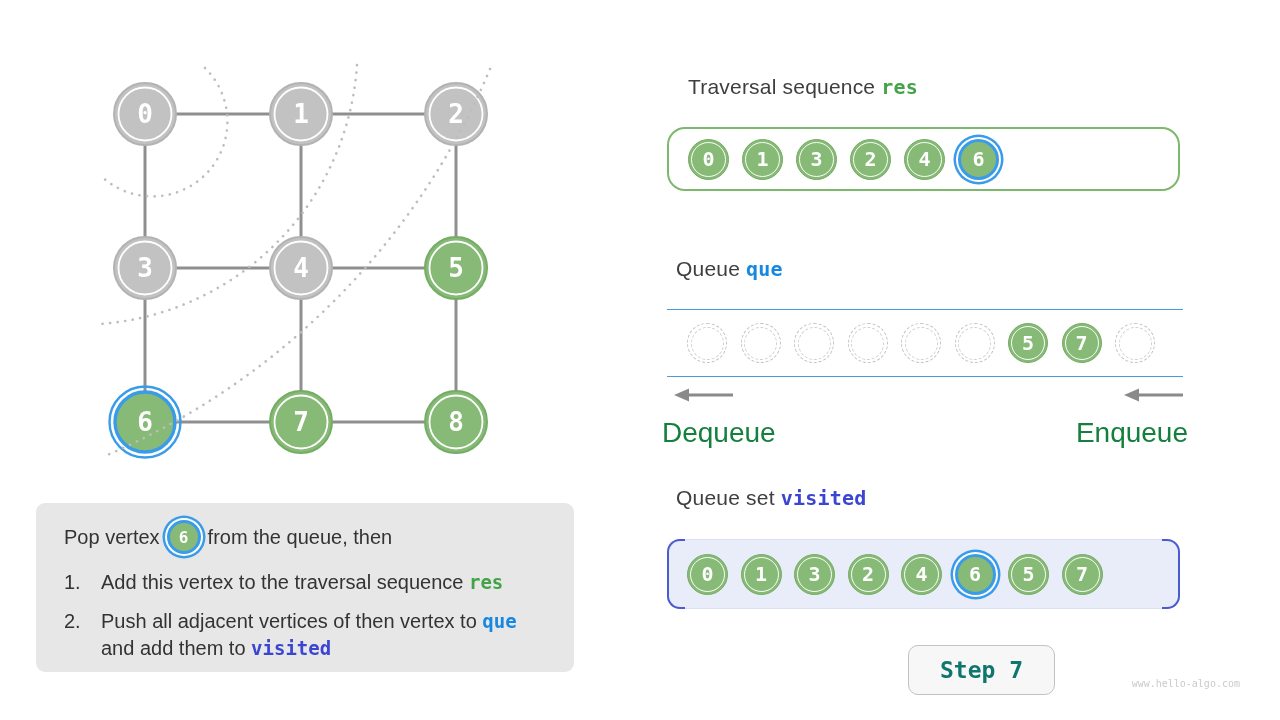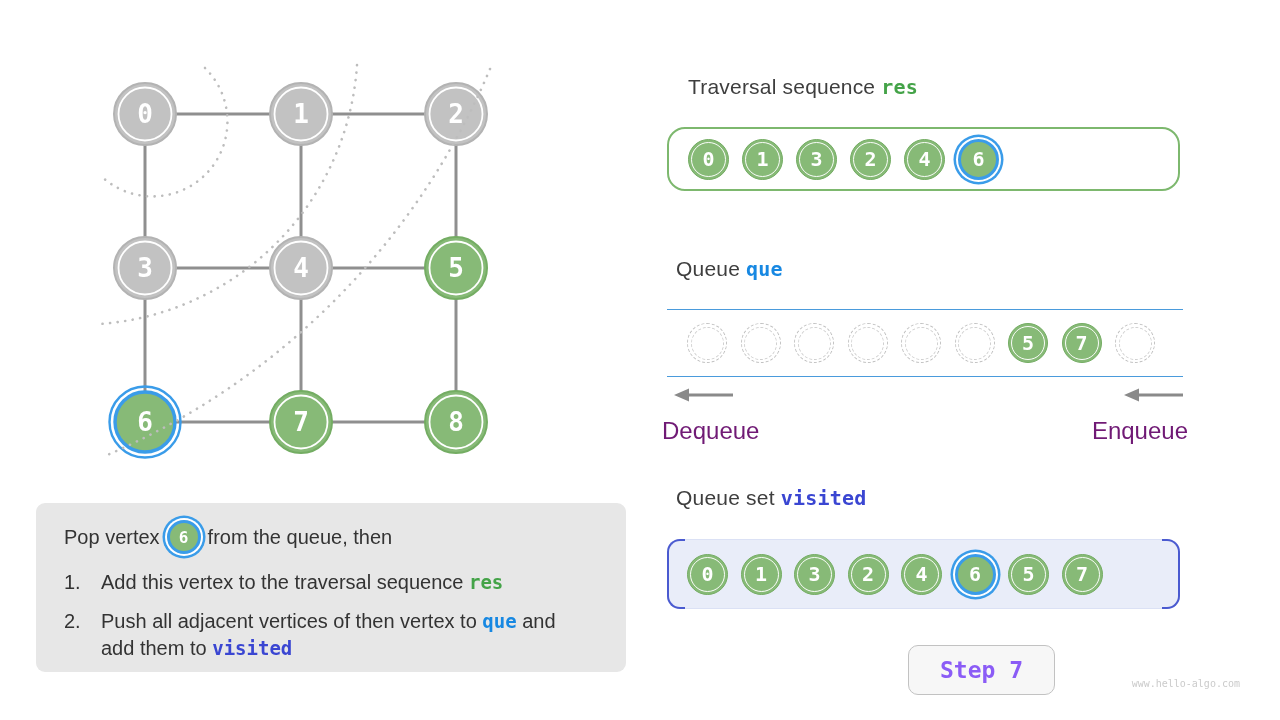--- a/index.html
+++ b/index.html
@@ -33,48 +33,48 @@
   
   #res-box { position:absolute; left:667px; top:127px; width:513px; height:64px;
              border:2.4px solid #7db86e; border-radius:18px; background:#fff;
              display:flex; align-items:center; padding-left:19px; gap:13px; }
 
   
   #queue-band { position:absolute; left:667px; top:309px; width:516px; height:68px;
                 border-top:1.6px solid #4a9bdc; border-bottom:1.6px solid #4a9bdc;
                 display:flex; align-items:center; padding-left:20px; gap:13.5px; background:#fff; }
   .arrow-wrap { position:absolute; width:62px; height:16px; }
-  .q-label { position:absolute; font-size:24px; color:#701a75; }
+  .q-label { position:absolute; font-size:28px; color:#15803d; }
 
   
   #hash-box { position:absolute; left:667px; top:539px; width:513px; height:70px;
               background:#e9edf9; border:1px solid #dbe1f5; border-radius:13px;
               display:flex; align-items:center; padding-left:19px; gap:12.5px; }
   #hash-box::before, #hash-box::after { content:""; position:absolute; top:-1px; bottom:-1px; width:16px; }
   #hash-box::before { left:-1px; border:2px solid #4a5ad0; border-right:none;
                       border-radius:13px 0 0 13px; }
   #hash-box::after  { right:-1px; border:2px solid #4a5ad0; border-left:none;
                       border-radius:0 13px 13px 0; }
 
   
-  #explain-box { position:absolute; left:36px; top:503px; width:590px; height:169px;
+  #explain-box { position:absolute; left:36px; top:503px; width:538px; height:169px;
                  background:#e7e7e7; border-radius:9px; padding:14px 20px 0 28px;
                  color:#333; font-size:20px; }
   .exp-intro { display:flex; align-items:center; height:40px; }
   .exp-item  { display:flex; margin-top:12px; line-height:27px; }
   .exp-num   { width:37px; flex:0 0 auto; }
   .exp-text  { white-space:pre-wrap; max-width:480px; }
   .exp-text .code { font-size:19px; }
 
   
   #step-btn { position:absolute; left:908px; top:645px; width:147px; height:50px;
               background:#f7f7f7; border:1.5px solid #c2c2c2; border-radius:10px;
               display:flex; align-items:center; justify-content:center;
               font-family:"DejaVu Sans Mono", monospace; font-weight:bold;
-              font-size:23px; color:#8b5cf6; cursor:pointer; }
+              font-size:23px; color:#0f766e; cursor:pointer; }
   #watermark { position:absolute; right:40px; top:678px; font-family:"DejaVu Sans Mono", monospace;
                font-size:10px; color:#cbcbcb; }
 </style>
 </head>
 <body>
 
 <div id="stage">
 
   <svg id="graph-svg" width="560" height="500" viewBox="0 0 560 500" style="position:absolute;left:0;top:0;">
       <line x1="145" y1="114" x2="301" y2="114" stroke="#8f8f8f" stroke-width="3"></line>

